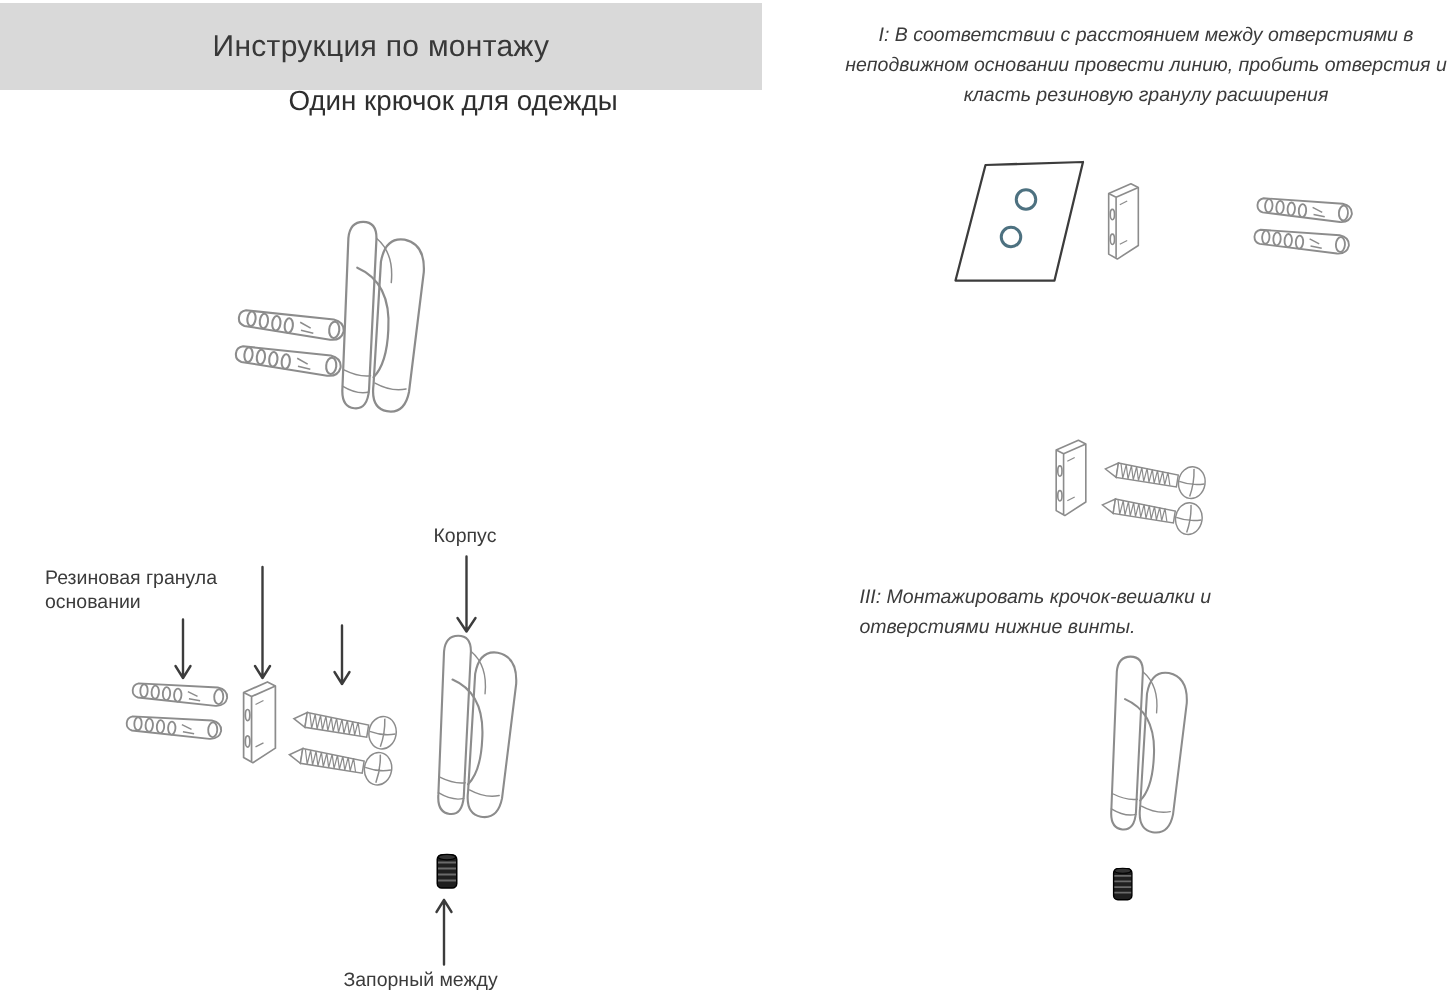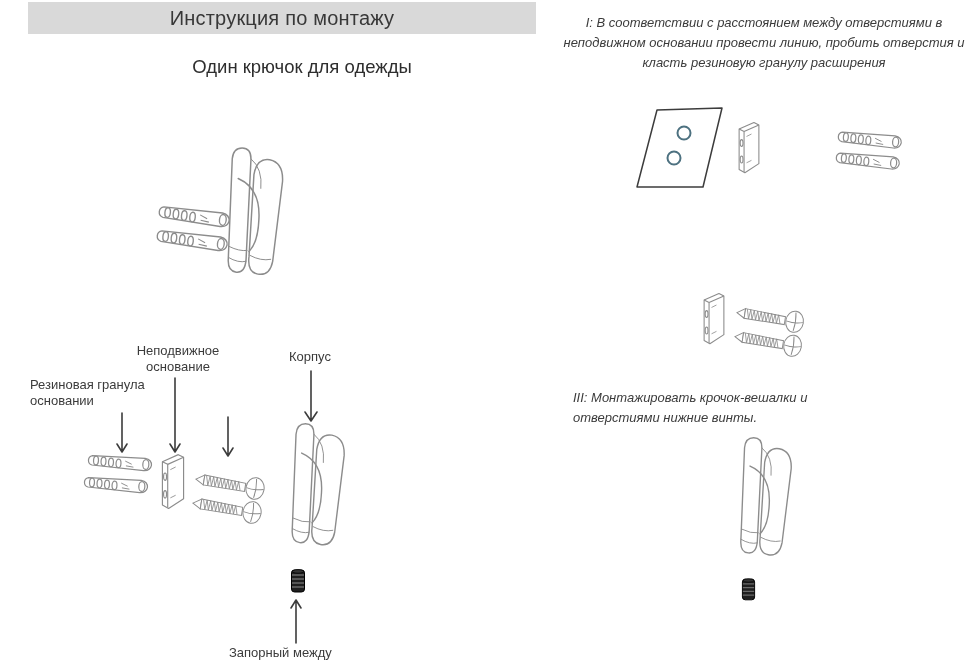--- a/index.html
+++ b/index.html
@@ -2,22 +2,22 @@
 <html><head>
 <meta charset="utf-8">
 <style>
   html,body{margin:0;padding:0;background:#ffffff;}
   #canvas{
     position:relative;width:970px;height:663px;background:#ffffff;overflow:hidden;
     font-family:"Liberation Sans", sans-serif;color:#3b3b3b;
   }
   .abs{position:absolute;}
   .header-bar{
-    left:0;top:2px;width:508px;height:32px;background:#d9d9d9;
-    display:flex;align-items:center;justify-content:center;margin-left:28px;
+    left:0;top:2px;width:508px;height:58px;background:#d9d9d9;
+    display:flex;align-items:center;justify-content:center;
   }
   .title{font-size:20px;letter-spacing:.2px;color:#383838;}
   .subtitle{
     left:0;top:56px;width:508px;text-align:center;font-size:18.5px;color:#2e2e2e;margin-left:48px;
   }
   .lbl{font-size:13px;line-height:16px;color:#3b3b3b;}
   .lbl .ln{display:block;}
   .ctr{text-align:center;}
   .step-text{font-size:13px;line-height:20px;color:#3b3b3b;font-style:italic;}
   .center{text-align:center;}
@@ -94,24 +94,20 @@
     <g transform="translate(3,88) rotate(6)">
       <use href="#sym-dowel" width="76" height="21"></use>
     </g>
     <use href="#sym-hook" x="52" y="7" width="90" height="138"></use>
   </svg>
 
   <div class="abs lbl" style="left:30px;top:377px">
     <span class="ln">Резиновая гранула</span>
     <span class="ln">основании</span>
   </div>
-  <div class="abs lbl ctr" style="left:134px;top:343px;width:88px">
-    <span class="ln">Неподвижное</span>
-    <span class="ln">основание</span>
-  </div>
   <div class="abs lbl" style="left:289px;top:349px">Корпус</div>
   <div class="abs lbl" style="left:229px;top:645px">Запорный между</div>
 
   <svg class="fig" style="left:80px;top:415px" width="285" height="148" viewBox="0 0 285 148">
     <g transform="translate(8,36) rotate(3)">
       <use href="#sym-dowel" width="66" height="20"></use>
     </g>
     <g transform="translate(4,58) rotate(3)">
       <use href="#sym-dowel" width="66" height="20"></use>
     </g>

